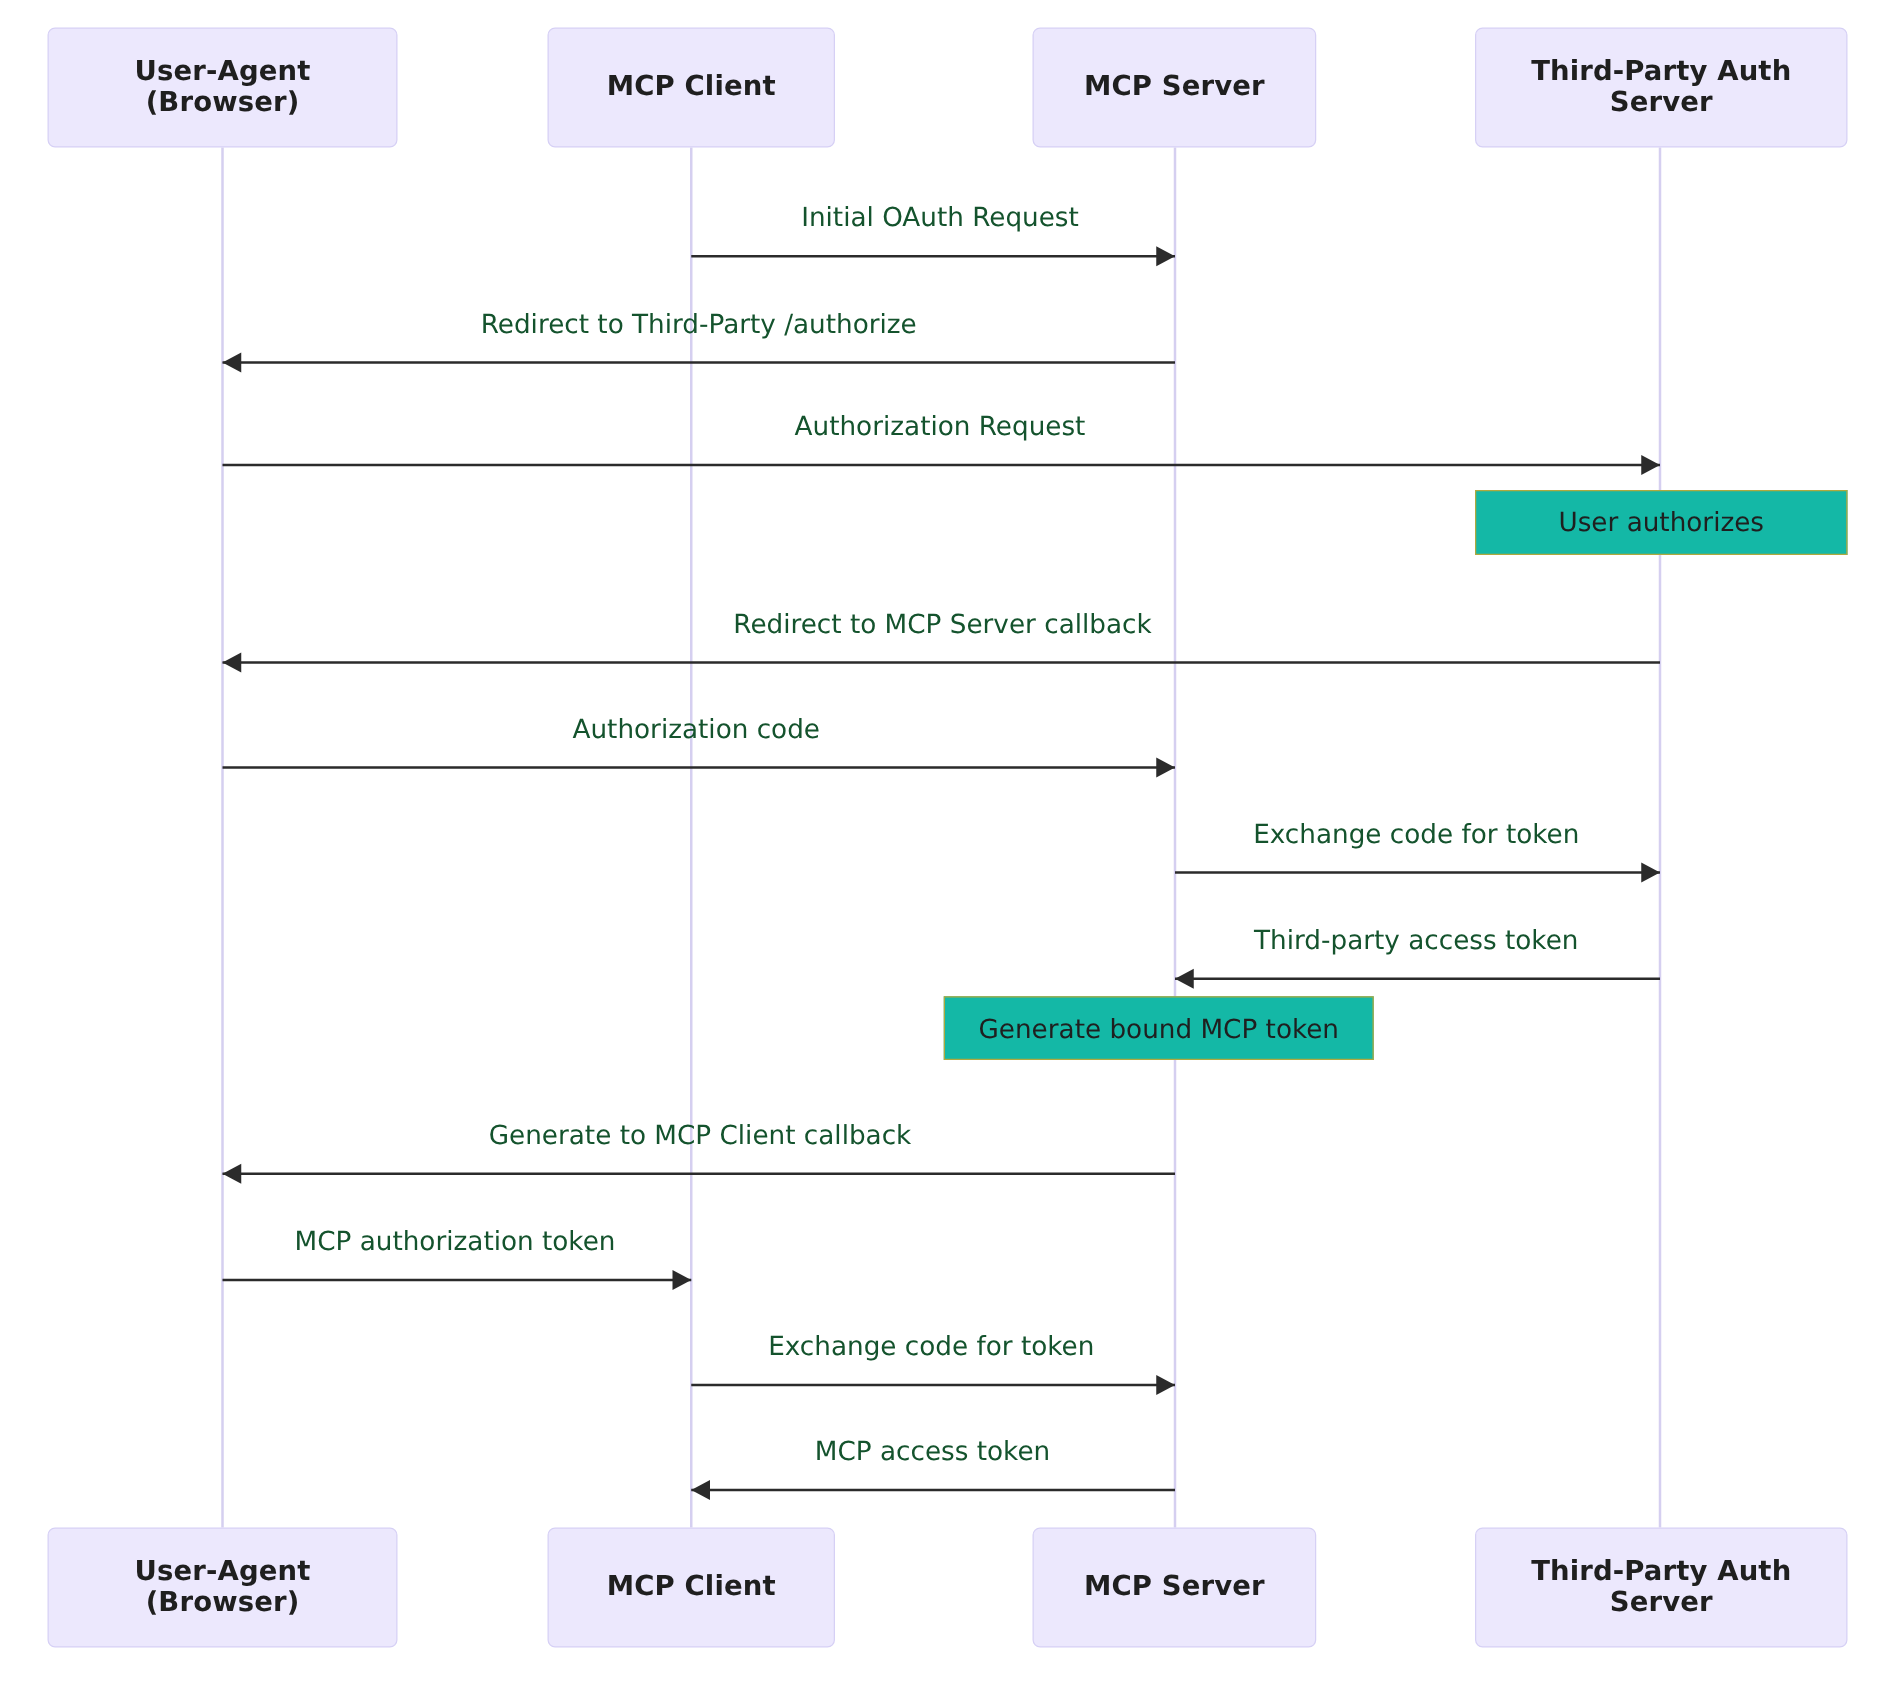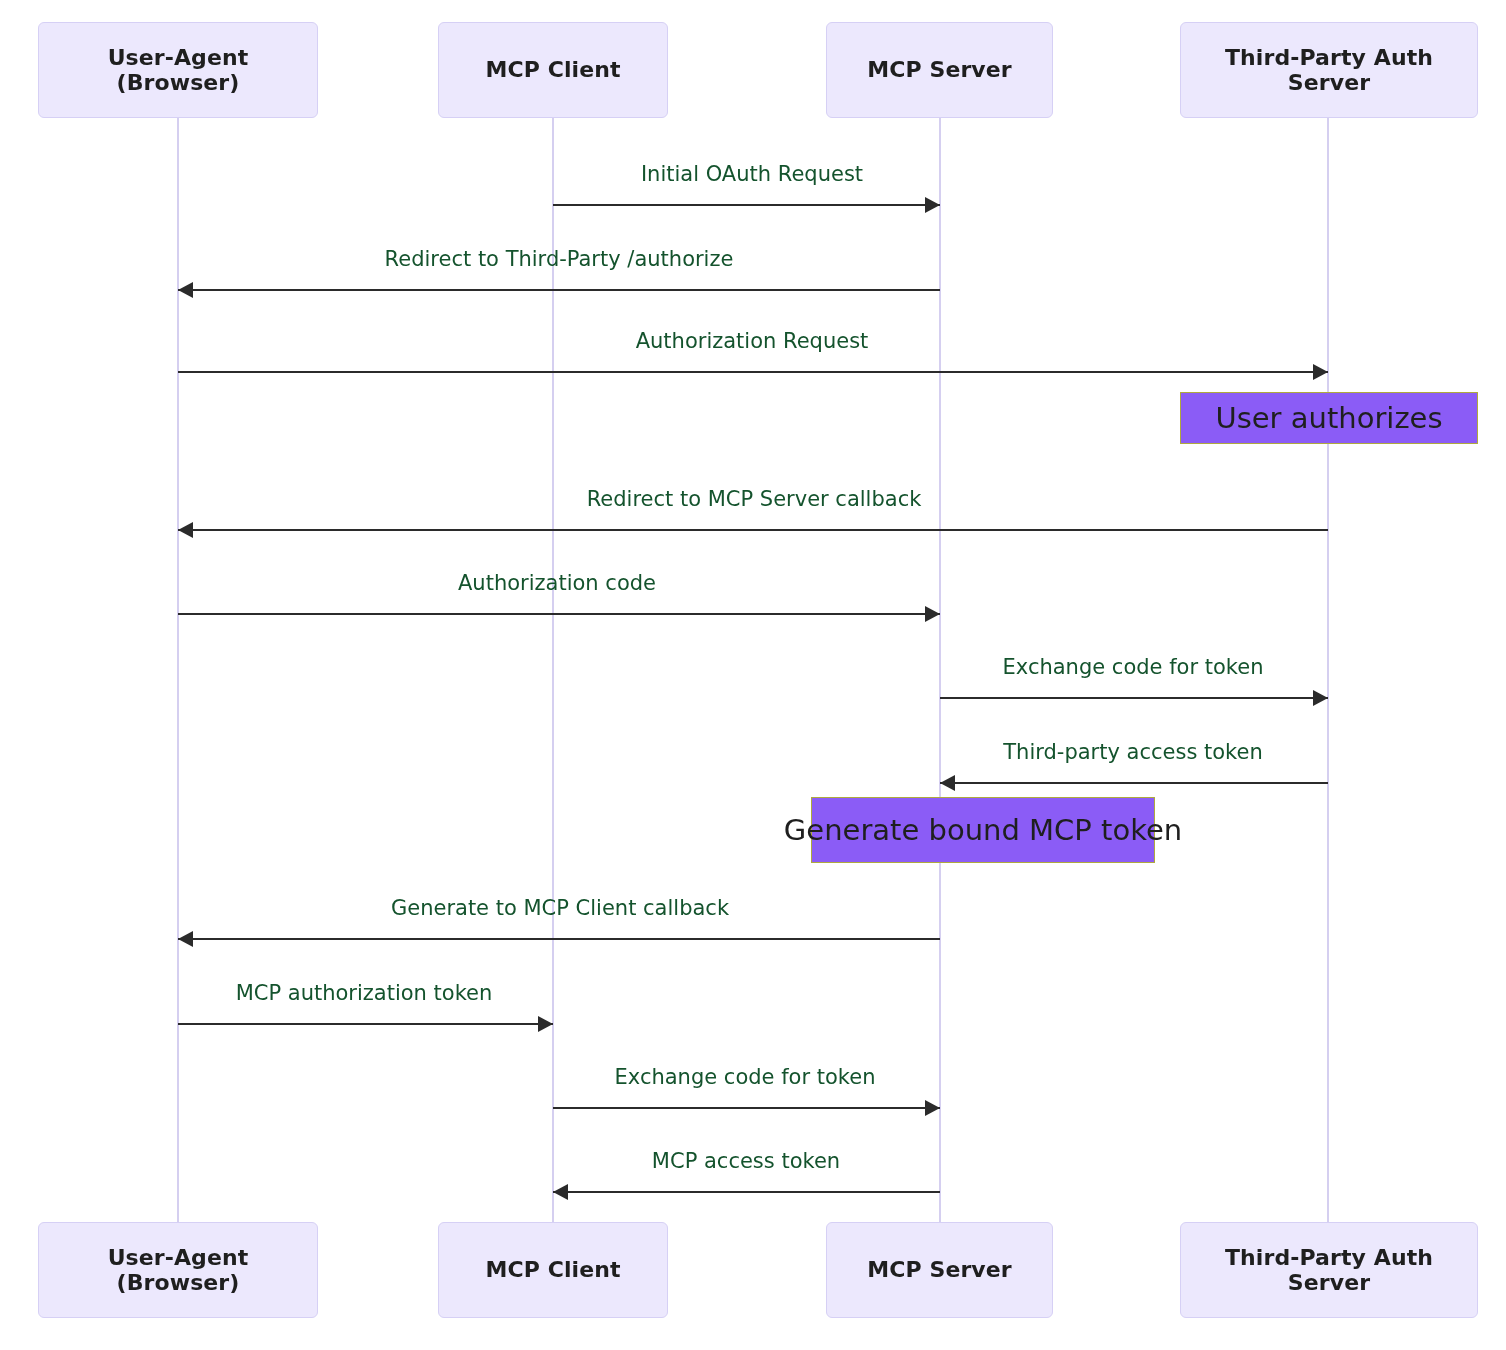--- a/index.html
+++ b/index.html
@@ -71,27 +71,27 @@
     font-weight: 400;
     white-space: nowrap;
     transform: translateX(-50%);
     text-align: center;
   }
 
   
   .note {
     position: absolute;
     box-sizing: border-box;
-    background: #8b5cf6;
+    background: #14b8a6;
     border: 1px solid #AFA93E;
     display: flex;
     align-items: center;
     justify-content: center;
     color: #1f1f1f;
-    font-size: 29px;
+    font-size: 21px;
     font-weight: 400;
     white-space: nowrap;
     padding: 12px 12px;
   }
 </style>
 </head>
 <body>
 
 <div id="diagram">
 
@@ -140,21 +140,21 @@
       <div class="msg-line" style="left: 553px; top: 1107px; width: 387px;"></div>
       <div class="arrowhead right" style="top: 1100px; left: 925px;"></div>
       <div class="msg-label" style="left: 745px; top: 1065px;">Exchange code for token</div>
       <div class="msg-line" style="left: 553px; top: 1191px; width: 387px;"></div>
       <div class="arrowhead left" style="top: 1184px; left: 553px;"></div>
       <div class="msg-label" style="left: 746px; top: 1149px;">MCP access token</div>
     </div>
 
   <div id="notes">
       <div class="note" style="left: 1180px; top: 392px; width: 298px; height: 52px;">User authorizes</div>
-      <div class="note" style="left: 811px; top: 797px; width: 344px; height: 66px;">Generate bound MCP token</div>
+      <div class="note" style="left: 755px; top: 797px; width: 344px; height: 51px;">Generate bound MCP token</div>
     </div>
 
   <div id="participants-bottom">
       <div class="participant" style="left: 38px; top: 1222px; width: 280px; height: 96px;">User-Agent (Browser)</div>
       <div class="participant" style="left: 438px; top: 1222px; width: 230px; height: 96px;">MCP Client</div>
       <div class="participant" style="left: 826px; top: 1222px; width: 227px; height: 96px;">MCP Server</div>
       <div class="participant" style="left: 1180px; top: 1222px; width: 298px; height: 96px;">Third-Party Auth Server</div>
     </div>
 
 </div>

